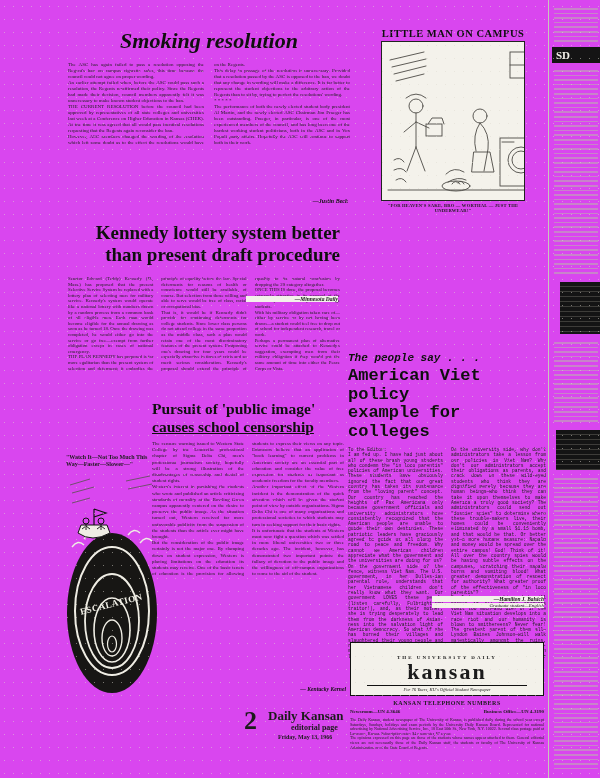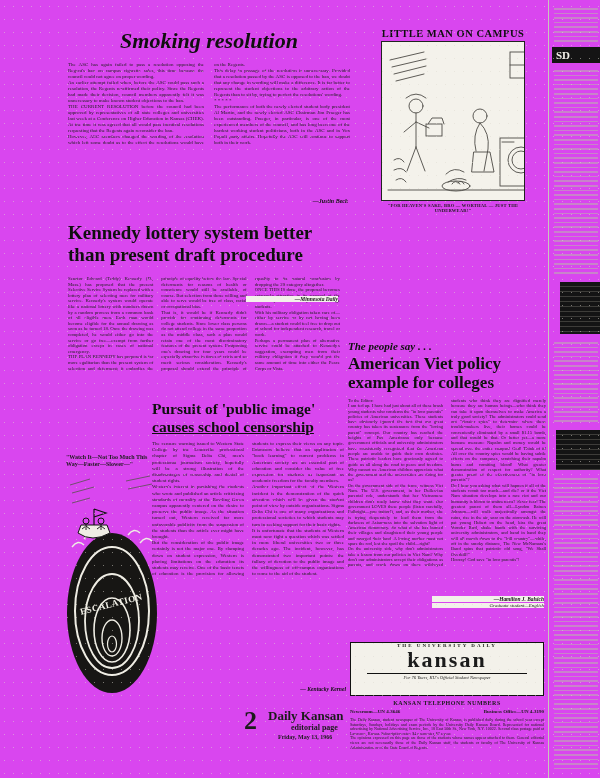--- a/index.html
+++ b/index.html
@@ -61,34 +61,34 @@
           <ellipse cx="74" cy="144" rx="14" ry="5"></ellipse>
           <path d="M70 142 q3 -5 8 0 M76 141 q3 -4 6 1"></path>
           <path d="M12 118 q6 -4 10 2 M12 128 q8 -4 12 2 M14 138 q6 -4 10 2"></path>
         </g>
       </svg>
     </div>
     <div style="font-size:4.6px;line-height:5.4px;font-weight:bold;text-align:center;margin-top:2px;letter-spacing:.2px;">"FOR HEAVEN'S SAKE, BRO — WORTHAL — JUST THE UNDERWEAR!"</div>
   </section>
 
   <section class="abs" style="left:68px;top:222px;width:272px;">
-    <h2 class="headline" style="font-size:19px;line-height:22px;">
+    <h2 class="headline" style="font-size:19px;line-height:22px;text-align:right;">
       <span style="display:block;">Kennedy lottery system better</span>
       <span style="display:block;">than present draft procedure</span>
     </h2>
     <div class="body-text cols3" style="margin-top:10px;height:152px;overflow:hidden;font-size:4.8px;line-height:5.6px;">Senator Edward (Teddy) Kennedy (D., Mass.) has proposed that the present Selective Service System be replaced with a lottery plan of selecting men for military service. Kennedy's system would operate like a national lottery with numbers drawn by a random process from a common bank of all eligible men. Each man would become eligible for the annual drawing as soon as he turned 18. Once the drawing was completed, he would either go into the service or go free—exempt from further obligation except in cases of national emergency.
 THE PLAN KENNEDY has proposed is far more egalitarian than the present system of selection and deferment; it embodies the principle of equality before the law. Special deferments for reasons of health or conscience would still be available, of course. But selection from those willing and able to serve would be free of class, racial or occupational bias.
 That is, it would be if Kennedy didn't provide for continuing deferments for college students. Since lower class persons do not attend college in the same proportion as the middle class, such a plan would retain one of the most discriminatory features of the present system. Postponing one's drawing for four years could be especially attractive in times of crisis and so merit serious consideration. Kennedy's proposal should extend the principle of equality to its natural conclusion by dropping the 2S category altogether.
 ONCE THIS IS done, the proposal becomes extremely attractive in its removal of the uncertainty now felt by male college students.
 With his military obligation taken care of—either by service or by not having been drawn—a student could feel free to drop out of school for independent research, travel or work.
 Perhaps a permanent plan of alternative service could be attached to Kennedy's suggestion, exempting men from their military obligation if they would put the same amount of time into either the Peace Corps or Vista.</div>
   </section>
   <div class="byline abs" style="left:246px;top:296px;width:92px;font-size:5.5px;background:#f3f1ea;">—Minnesota Daily</div>
 
-  <section class="abs" style="left:348px;top:340px;width:198px;">
+  <section class="abs" style="left:348px;top:352px;width:198px;font-family:Liberation Mono, monospace;">
     <div class="headline" style="font-style:italic;font-size:11px;">The people say . . .</div>
     <h2 class="headline" style="font-size:17px;line-height:18.5px;margin-top:3px;">
       <span style="display:block;">American Viet policy</span>
       <span style="display:block;">example for colleges</span>
     </h2>
     <div class="body-text cols2" style="column-gap:8px;margin-top:6px;height:212px;overflow:hidden;font-size:4.6px;line-height:5.3px;">To the Editor:
 I am fed up. I have had just about all of these brash young students who condemn the "in loco parentis" policies of American universities. These students have obviously ignored the fact that our great country has taken its sustenance from the "loving parent" concept. Our country has reached the heights of Pax Americana only because government officials and university administrators have consistently recognized that the American people are unable to guide their own destinies. These patriotic leaders have graciously agreed to guide us all along the road to peace and freedom. Why cannot we American children appreciate what the government and the universities are doing for us?
 On the government side of the fence, witness Viet Nam. The U.S. government, in her Dulles-ian parental role, understands that her Vietnamese children don't really know what they want. Our government LOVES these people (listen carefully, Fulbright—you traitor!), and, as their mother, she is trying desperately to lead them from the darkness of Asian-ness into the salvation light of American democracy. So what if she has burned their villages and slaughtered their young people and ravaged their land. A loving mother must not spare the rod, lest she spoil the child—right?
 On the university side, why don't administrators take a lesson from our policies in Viet Nam? Why don't our administrators accept their obligations as parents, and crack down on these wild-eyed students who think they are dignified merely because they are human beings—who think they can take it upon themselves to make America a truly good society? The administrators could send out "dossier spies" to determine where these trouble-makers live, their homes could be conveniently eliminated by a small $1.15 bomb, and that would be that. Or better yet—a more humane measure: Napalm and money would be spread over the entire campus! God! Think of it! All over the country spies would be having subtle effects on the campuses, scratching their napalm burns and vomiting blood! What greater demonstration of respect for authority? What greater proof of the effectiveness of "in loco parentis"?
 Do I hear you asking what will happen if all of the students vomit too much—and die? or if the Viet Nam situation develops into a race riot and our humanity is blown to smithereens? Never fear! The greatest parent of them all—Lyndon Baines Johnson—will walk majestically amongst the ruins, rise in the air, soar on the atom-ash. He will pat young Hubert on the head, kiss the great Wonder Bird, shake hands with the surviving university administrators, and hand in hand they will all march down to the "hill country"—while, off in the smoky distance, The New McNamara's Band spins that patriotic old song, "We Shall Overkill!"
@@ -135,21 +135,21 @@
       </g>
       <text x="46" y="136" transform="rotate(-14 46 136)" text-anchor="middle" fill="#f2f0e7" font-size="9" font-weight="bold" letter-spacing="0.5" font-family="Liberation Serif, serif">ESCALATION</text>
     </svg>
   </section>
 
   <div class="abs" style="left:244px;top:706px;font-size:26px;font-weight:bold;">2</div>
   <div class="abs" style="left:268px;top:708px;font-size:13px;font-weight:bold;">Daily Kansan</div>
   <div class="abs" style="left:268px;top:723px;font-size:8px;font-weight:bold;margin-left:23px;">editorial page</div>
   <div class="abs" style="left:278px;top:734px;font-size:6px;font-weight:bold;">Friday, May 13, 1966</div>
 
-  <section class="abs mast-box" style="left:350px;top:642px;width:194px;height:54px;padding-top:0;box-sizing:border-box;">
+  <section class="abs mast-box" style="left:350px;top:642px;width:194px;height:54px;padding-top:12px;box-sizing:border-box;">
     <div style="font-size:5px;letter-spacing:2px;font-weight:bold;">THE UNIVERSITY DAILY</div>
     <div style="font-size:22px;font-weight:bold;letter-spacing:2px;line-height:24px;">kansan</div>
     <div class="rule" style="width:160px;height:1px;margin:1px auto;"></div>
     <div style="font-size:4.6px;font-style:italic;">For 76 Years, KU's Official Student Newspaper</div>
   </section>
   <div class="abs" style="left:350px;top:700px;width:194px;text-align:center;font-size:6px;font-weight:bold;letter-spacing:.5px;">KANSAN TELEPHONE NUMBERS</div>
   <div class="abs" style="left:350px;top:709px;width:194px;display:flex;justify-content:space-between;font-size:5px;font-weight:bold;">
     <span>Newsroom—UN 4-3646</span>
     <span>Business Office—UN 4-3190</span>
   </div>

